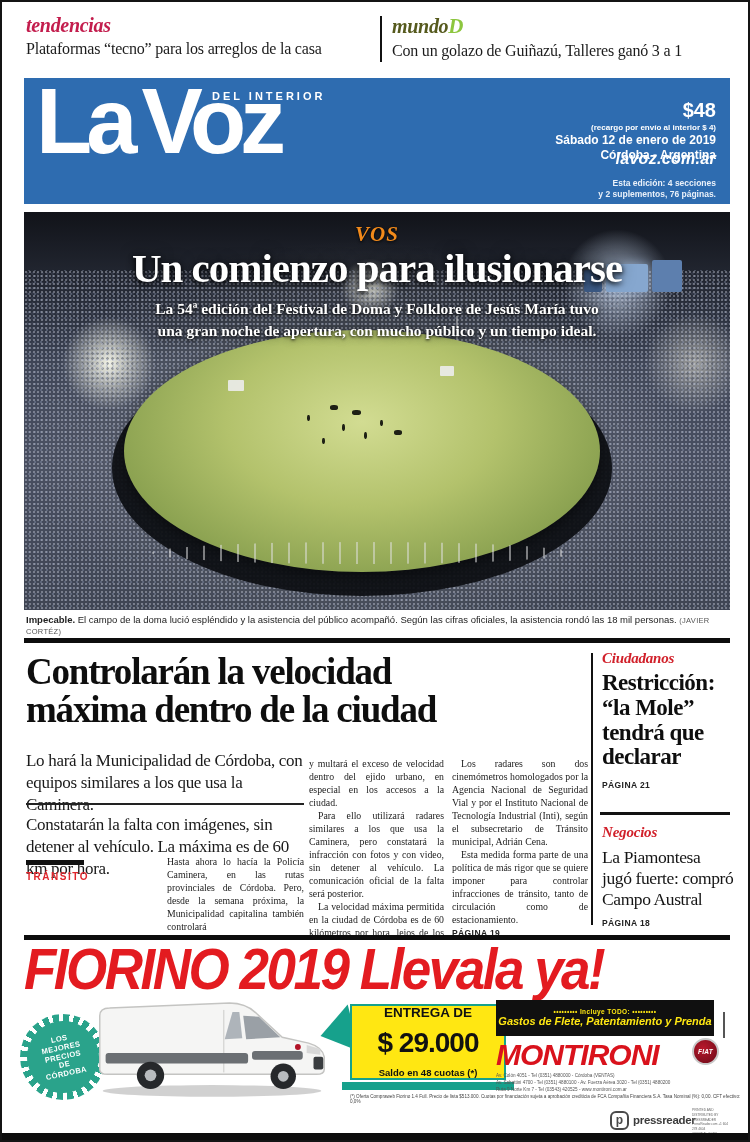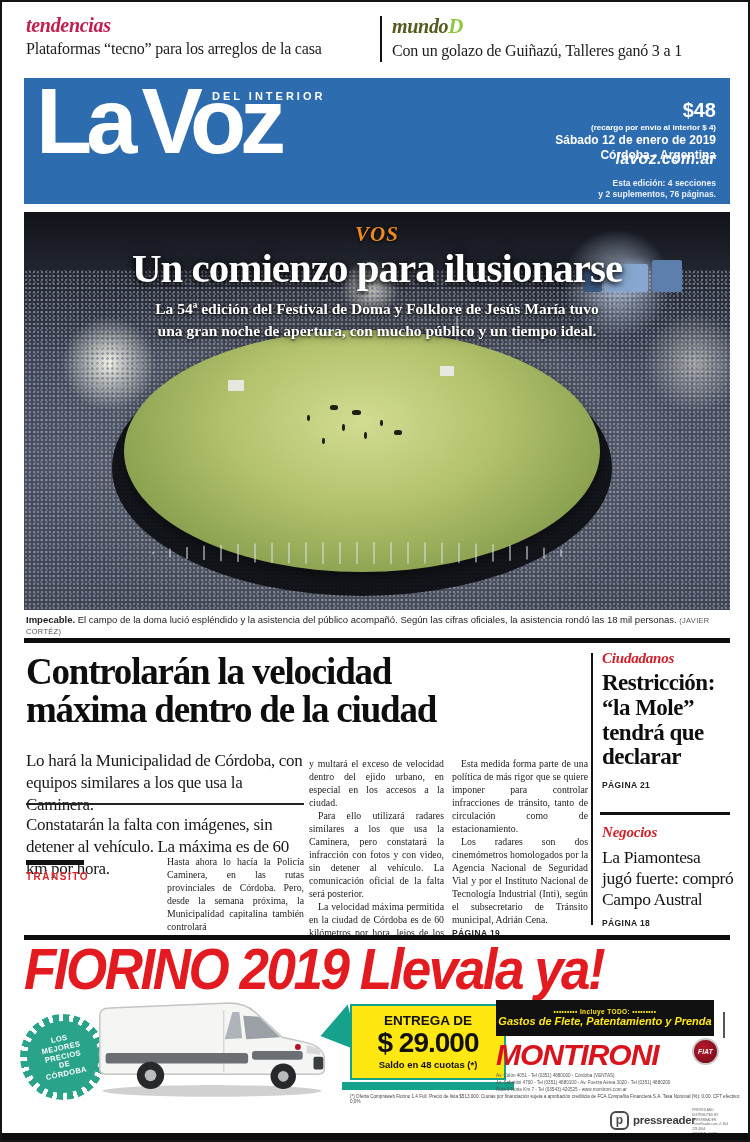--- a/index.html
+++ b/index.html
@@ -131,21 +131,21 @@
   .burst .core{position:absolute;inset:7px;border-radius:50%;background:#2aa38b;
         display:flex;align-items:center;justify-content:center;transform:rotate(-12deg);}
   .burst .core div{color:#fff;font-weight:bold;font-size:7.5px;line-height:1.15;
         text-align:center;letter-spacing:.4px;}
   .van{position:absolute;left:66px;top:54px;}
   .arrow{position:absolute;left:296px;top:66px;width:0;height:0;
         border-top:24px solid transparent;border-bottom:24px solid transparent;
         border-right:34px solid #16a18c;transform:rotate(-14deg);}
   .offerbox{position:absolute;left:326px;top:62px;width:156px;height:76px;background:#ffe712;
         border:2px solid #16a18c;display:flex;flex-direction:column;align-items:center;
-        justify-content:center;line-height:1.05;}
+        justify-content:space-between;line-height:1.05;}
   .offer-label{font-size:13.5px;font-weight:bold;color:#111;}
   .offer-amount{font-size:28px;font-weight:bold;color:#111;letter-spacing:-1px;}
   .offer-terms{font-size:9.5px;font-weight:bold;color:#111;margin-top:2px;}
   .offer-strip{position:absolute;left:318px;top:140px;width:172px;height:8px;background:#16a18c;}
   .includes{position:absolute;left:472px;top:58px;width:218px;height:36px;background:#101010;
         display:flex;flex-direction:column;align-items:center;justify-content:center;line-height:1.15;}
   .includes .l1{color:#ffe712;font-size:6.5px;font-weight:bold;letter-spacing:.4px;}
   .includes .l2{color:#ffe712;font-size:11px;font-weight:bold;font-style:italic;white-space:nowrap;}
   .dealer{position:absolute;left:472px;top:96px;font-weight:bold;font-style:italic;
         font-size:30px;color:#d9121c;letter-spacing:-1px;white-space:nowrap;}
@@ -249,22 +249,22 @@
 
   <div class="bodycol colA">
     <p>Hasta ahora lo hacía la Policía Caminera, en las rutas provinciales de Córdoba. Pero, desde la semana próxima, la Municipalidad capitalina también controlará</p>
   </div>
   <div class="bodycol colB">
     <p>y multará el exceso de velocidad dentro del ejido urbano, en especial en los accesos a la ciudad.</p>
     <p class="ind">Para ello utilizará radares similares a los que usa la Caminera, pero constatará la infracción con fotos y con video, sin detener al vehículo. La comunicación oficial de la falta será posterior.</p>
     <p class="ind">La velocidad máxima permitida en la ciudad de Córdoba es de 60 kilómetros por hora, lejos de los 130 kilómetros que llegaron a constatar en algunas de las pruebas.</p>
   </div>
   <div class="bodycol colC">
+    <p class="ind">Los radares son dos cinemómetros homologados por la Agencia Nacional de Seguridad Vial y por el Instituto Nacional de Tecnología Industrial (Inti), según el subsecretario de Tránsito municipal, Adrián Cena.</p>
     <p class="ind">Esta medida forma parte de una política de más rigor que se quiere imponer para controlar infracciones de tránsito, tanto de circulación como de estacionamiento.</p>
-    <p class="ind">Los radares son dos cinemómetros homologados por la Agencia Nacional de Seguridad Vial y por el Instituto Nacional de Tecnología Industrial (Inti), según el subsecretario de Tránsito municipal, Adrián Cena.</p>
     <div class="pageref">PÁGINA 19</div>
   </div>
 
   <div class="main-divider"></div>
 
   <div class="sidebar">
     <div class="side-sec">Ciudadanos</div>
     <div class="side-head1">
       <div>Restricción:</div>
       <div>“la Mole”</div>

